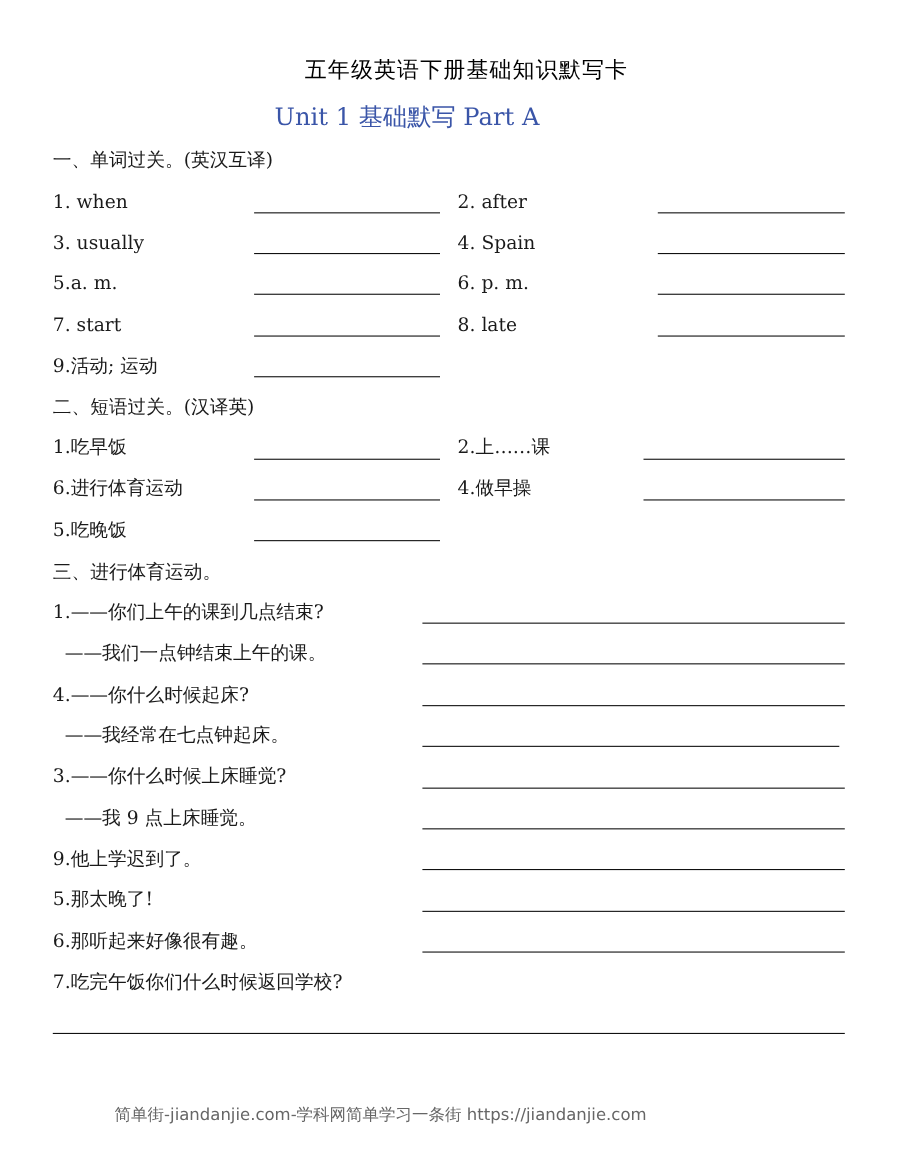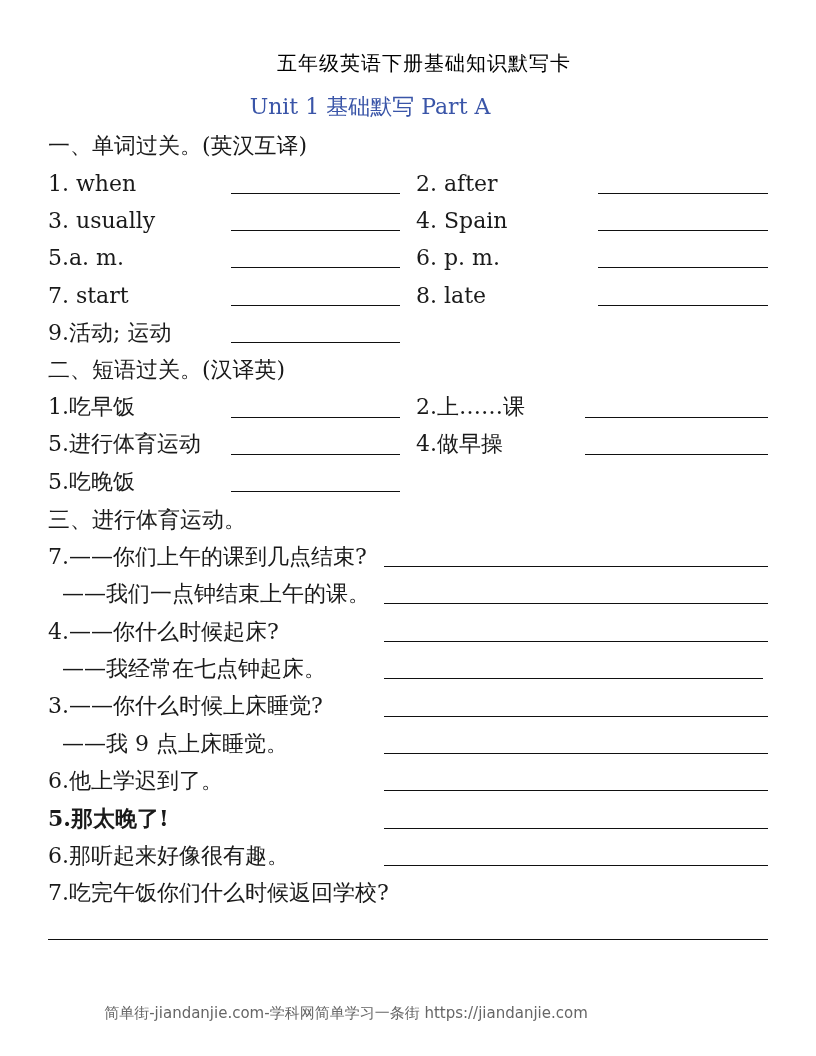--- a/index.html
+++ b/index.html
@@ -2,21 +2,21 @@
 <html><head>
   <meta charset="utf-8">
   <style>
     html, body { margin: 0; padding: 0; background: #ffffff; }
     body { width: 816px; height: 1056px; position: relative; overflow: hidden;
            font-family: "DejaVu Serif", "Liberation Serif", serif; color: #1a1a1a; }
     .title { position: absolute; left: 16px; width: 816px; top: 50px; text-align: center;
              font-size: 20px; letter-spacing: 1px; color: #000000; }
     .subtitle { position: absolute; left: 0; width: 740px; top: 92px; text-align: center;
                 font-size: 22px; color: #3a55a8; }
-    .txt { position: absolute; font-size: 22px; white-space: pre; line-height: 20px; color: #1a1a1a; }
+    .txt { position: absolute; font-size: 17px; white-space: pre; line-height: 20px; color: #1a1a1a; }
     .line { position: absolute; height: 0; border-top: 1.5px solid #111; }
     .footer { position: absolute; left: 0; width: 692px; top: 1004px; text-align: center;
               font-family: "DejaVu Sans", "Liberation Sans", sans-serif; font-size: 15px; color: #666; }
   </style>
 </head>
 <body>
 
 <div>
 
   <div class="title">五年级英语下册基础知识默写卡</div>
@@ -47,52 +47,52 @@
   <div class="txt" style="left:48px;top:323px;">9.活动; 运动</div>
   <div class="line" style="left:231px;top:342px;width:169px;"></div>
 
   <div class="txt" style="left:48px;top:360px;">二、短语过关。(汉译英)</div>
 
   <div class="txt" style="left:48px;top:397px;">1.吃早饭</div>
   <div class="line" style="left:231px;top:417px;width:169px;"></div>
   <div class="txt" style="left:416px;top:397px;">2.上……课</div>
   <div class="line" style="left:585px;top:417px;width:183px;"></div>
 
-  <div class="txt" style="left:48px;top:434px;">5.进行体育运动</div>
+  <div class="txt" style="left:48px;top:434px;">6.进行体育运动</div>
   <div class="line" style="left:231px;top:454px;width:169px;"></div>
   <div class="txt" style="left:416px;top:434px;">4.做早操</div>
   <div class="line" style="left:585px;top:454px;width:183px;"></div>
 
   <div class="txt" style="left:48px;top:472px;text-align:center;">5.吃晚饭</div>
   <div class="line" style="left:231px;top:491px;width:169px;"></div>
 
   <div class="txt" style="left:48px;top:510px;">三、进行体育运动。</div>
 
-  <div class="txt" style="left:48px;top:547px;">7.——你们上午的课到几点结束?</div>
+  <div class="txt" style="left:48px;top:547px;">1.——你们上午的课到几点结束?</div>
   <div class="line" style="left:384px;top:566px;width:384px;"></div>
 
   <div class="txt" style="left:48px;top:584px;">  ——我们一点钟结束上午的课。</div>
   <div class="line" style="left:384px;top:603px;width:384px;"></div>
 
   <div class="txt" style="left:48px;top:622px;">4.——你什么时候起床?</div>
   <div class="line" style="left:384px;top:641px;width:384px;"></div>
 
   <div class="txt" style="left:48px;top:659px;">  ——我经常在七点钟起床。</div>
   <div class="line" style="left:384px;top:678px;width:379px;"></div>
 
   <div class="txt" style="left:48px;top:696px;">3.——你什么时候上床睡觉?</div>
   <div class="line" style="left:384px;top:716px;width:384px;"></div>
 
   <div class="txt" style="left:48px;top:734px;">  ——我 9 点上床睡觉。</div>
   <div class="line" style="left:384px;top:753px;width:384px;"></div>
 
-  <div class="txt" style="left:48px;top:771px;">6.他上学迟到了。</div>
+  <div class="txt" style="left:48px;top:771px;">9.他上学迟到了。</div>
   <div class="line" style="left:384px;top:790px;width:384px;"></div>
 
-  <div class="txt" style="left:48px;top:808px;font-weight:bold;">5.那太晚了!</div>
+  <div class="txt" style="left:48px;top:808px;">5.那太晚了!</div>
   <div class="line" style="left:384px;top:828px;width:384px;"></div>
 
   <div class="txt" style="left:48px;top:846px;">6.那听起来好像很有趣。</div>
   <div class="line" style="left:384px;top:865px;width:384px;"></div>
 
   <div class="txt" style="left:48px;top:883px;">7.吃完午饭你们什么时候返回学校?</div>
   <div class="line" style="left:48px;top:939px;width:720px;"></div>
 
   <div class="footer">简单街-jiandanjie.com-学科网简单学习一条街 https://jiandanjie.com</div>
 </div>

